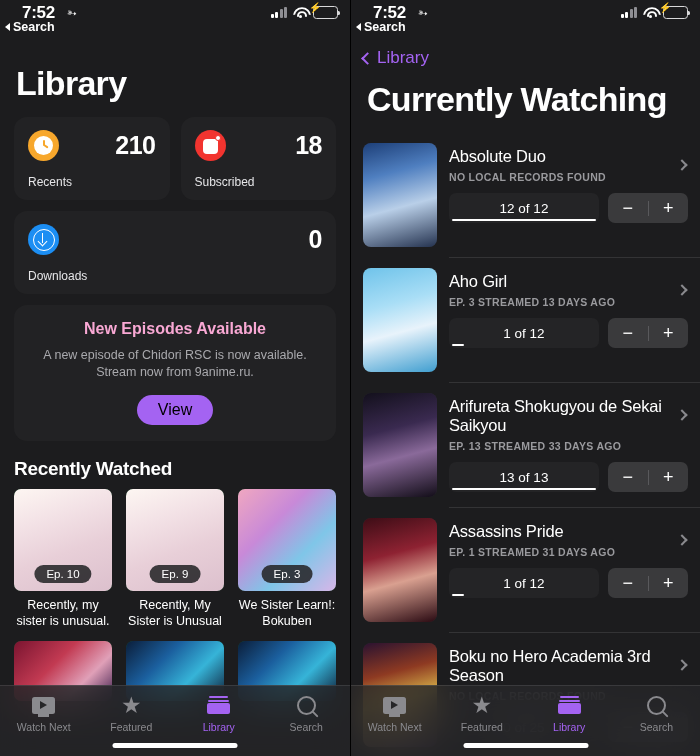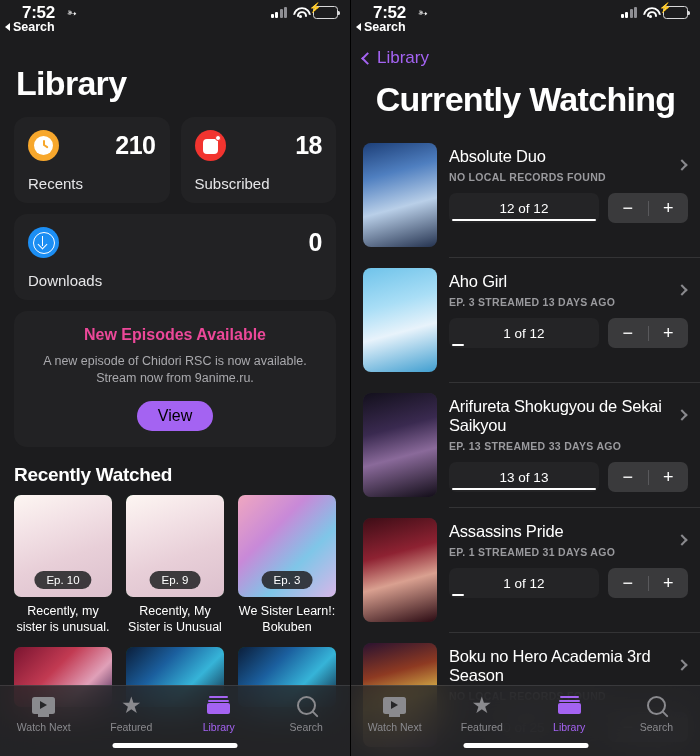--- a/index.html
+++ b/index.html
@@ -98,33 +98,33 @@
   .chev-left {
     width: 9px; height: 9px;
     border-left: 2.6px solid #a463f2; border-bottom: 2.6px solid #a463f2;
     transform: rotate(45deg); margin-right: 2px;
   }
   .big-title {
     font-size: 34px; font-weight: bold; color: #fff;
     letter-spacing: -0.7px;
   }
   .left .big-title { padding: 22px 16px 14px; }
-  .right .big-title { padding: 12px 16px 14px; text-align: center; }
+  .right .big-title { padding: 12px 16px 14px; }
 
   
   .stats { padding: 0 14px; display: flex; flex-direction: column; gap: 11px; }
   .stat-row { display: flex; gap: 11px; }
   .card {
     background: #222224; border-radius: 13px;
     padding: 13px 14px 11px;
   }
   .stat-card { flex: 1; }
   .stat-top { display: flex; align-items: center; justify-content: space-between; }
   .stat-num { font-size: 25px; font-weight: bold; color: #fff; letter-spacing: -0.5px; }
-  .stat-label { margin-top: 14px; font-size: 15px; color: #e6e6e8; }
+  .stat-label { margin-top: 14px; font-size: 12px; color: #e6e6e8; }
   .icon-circle {
     width: 31px; height: 31px; border-radius: 50%;
     display: flex; align-items: center; justify-content: center;
     flex-shrink: 0;
   }
   .ic-clock { background: #f7a72c; }
   .ic-clock .face {
     width: 19px; height: 19px; border-radius: 50%;
     background: #fff; position: relative;
   }
@@ -162,21 +162,21 @@
     border-right: 1.8px solid #fff; border-bottom: 1.8px solid #fff;
     transform: rotate(45deg);
   }
 
   
   .notice {
     margin: 11px 14px 0;
     background: #222224; border-radius: 13px;
     padding: 15px 16px 16px; text-align: center;
   }
-  .notice-title { font-size: 16px; font-weight: bold; color: #ec4899; }
+  .notice-title { font-size: 16px; font-weight: bold; color: #f9a8d4; }
   .notice-body {
     margin-top: 9px; font-size: 12.5px; color: #a9a9ad;
     line-height: 1.38;
   }
   .notice-btn {
     display: inline-block; margin-top: 13px;
     background: #a463f2; color: #000;
     font-size: 16px; border-radius: 16px;
     padding: 6px 21px; cursor: pointer;
   }

